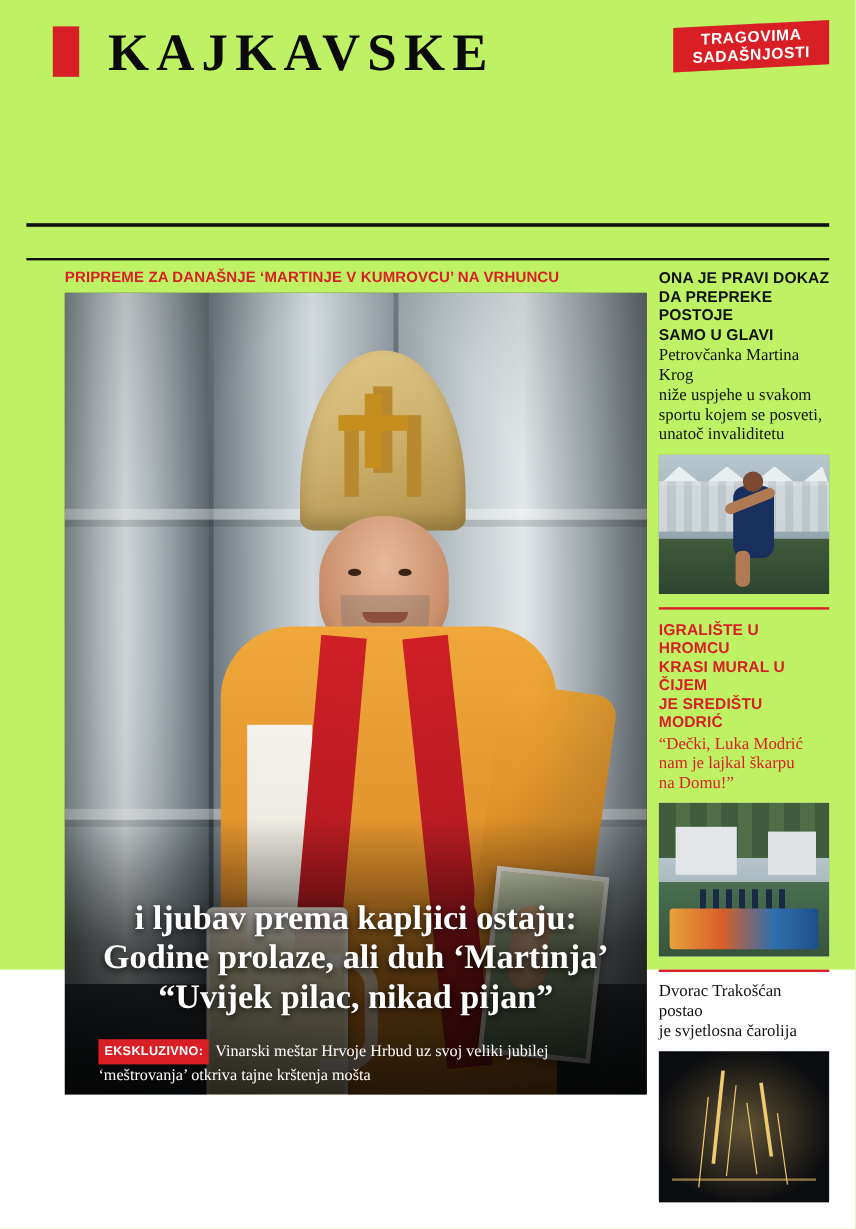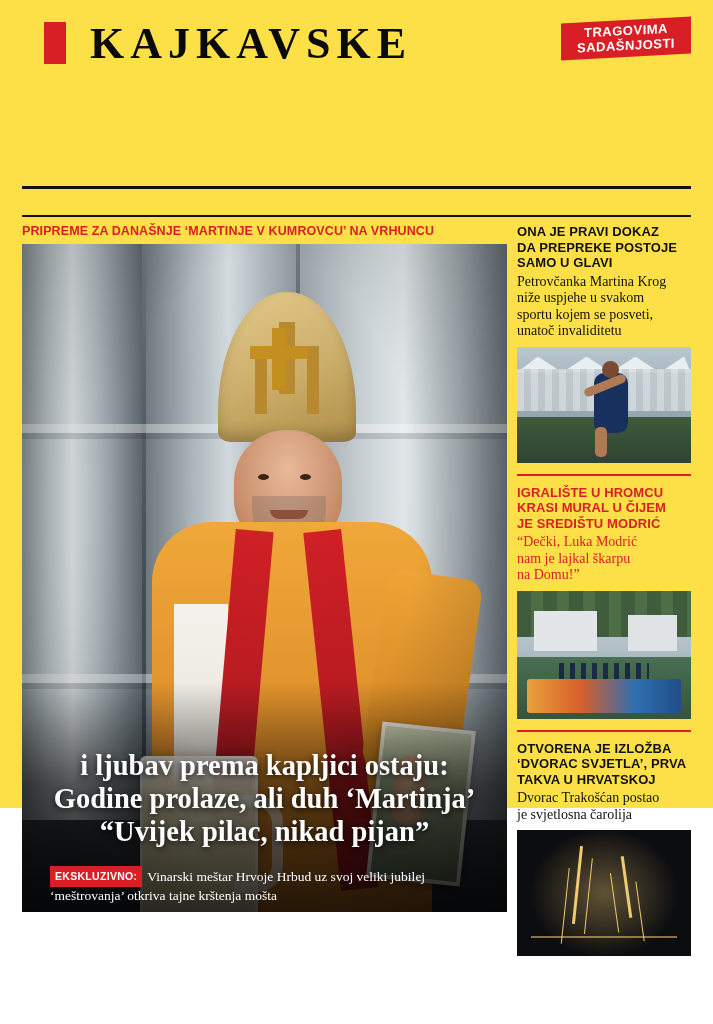--- a/index.html
+++ b/index.html
@@ -10,21 +10,21 @@
     width: 713px;
     height: 1024px;
     background: #ffffff;
     font-family: "Liberation Sans", sans-serif;
     overflow: hidden;
   }
   .page {
     position: relative;
     width: 713px;
     height: 808px;
-    background: #fde047;
+    background: #bef264;
     box-sizing: border-box;
   }
 
   
   .masthead {
     position: relative;
     padding: 14px 22px 0 22px;
     height: 158px;
     box-sizing: border-box;
   }
@@ -125,20 +125,21 @@
     left: 22px;
     top: 224px;
     right: 22px;
     bottom: 14px;
     display: flex;
     gap: 10px;
   }
   .left-col {
     width: 485px;
     position: relative;
+    margin-left: 32px;
   }
   .right-col {
     flex: 1;
     position: relative;
   }
 
   
   .kicker {
     color: #d81f26;
     font-weight: bold;
@@ -496,25 +497,20 @@
           <div class="sp2-building2"></div>
           <div class="sp2-court"></div>
           <div class="sp2-people"></div>
           <div class="sp2-mural"></div>
         </div>
       </div>
 
       <div class="side-rule"></div>
 
       <div class="side-story">
-        <div class="side-head">
-          <div>OTVORENA JE IZLOŽBA</div>
-          <div>‘DVORAC SVJETLA’, PRVA</div>
-          <div>TAKVA U HRVATSKOJ</div>
-        </div>
         <div class="side-sub">
           <div>Dvorac Trakošćan postao</div>
           <div>je svjetlosna čarolija</div>
         </div>
         <div class="side-photo" style="height:126px">
           <div class="sp3-bg"></div>
           <div class="sp3-glow"></div>
           <div class="sp3-fig"></div>
           <div class="sp3-fig2"></div>
           <div class="sp3-line"></div>

